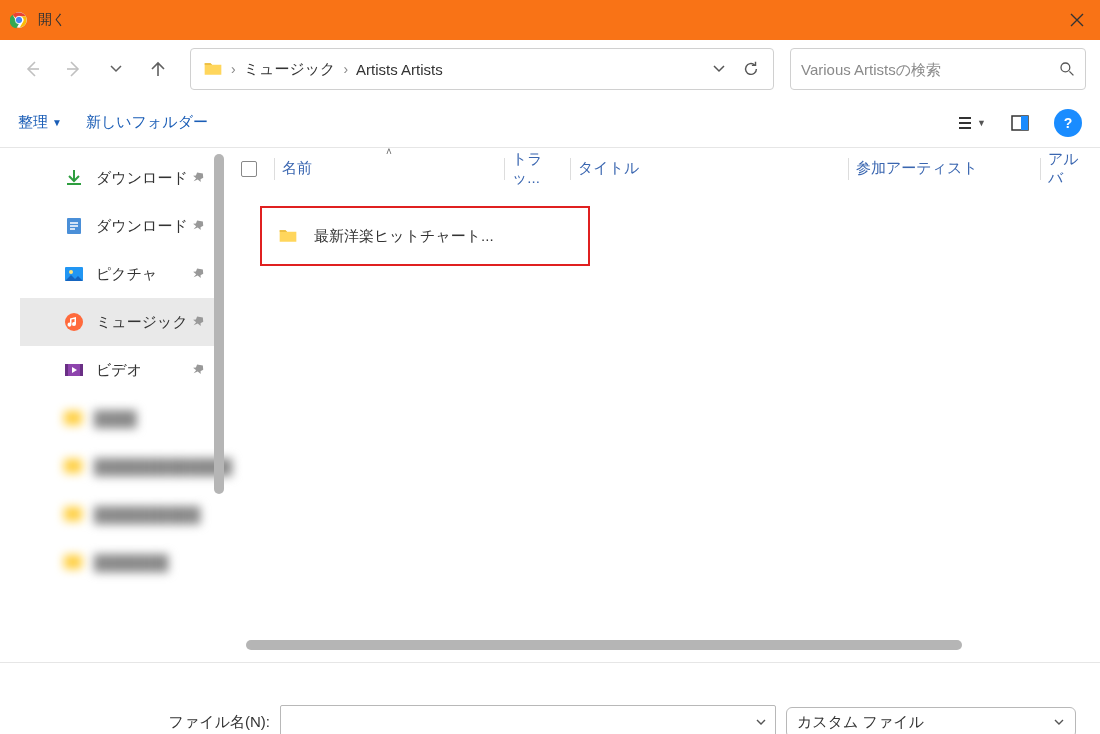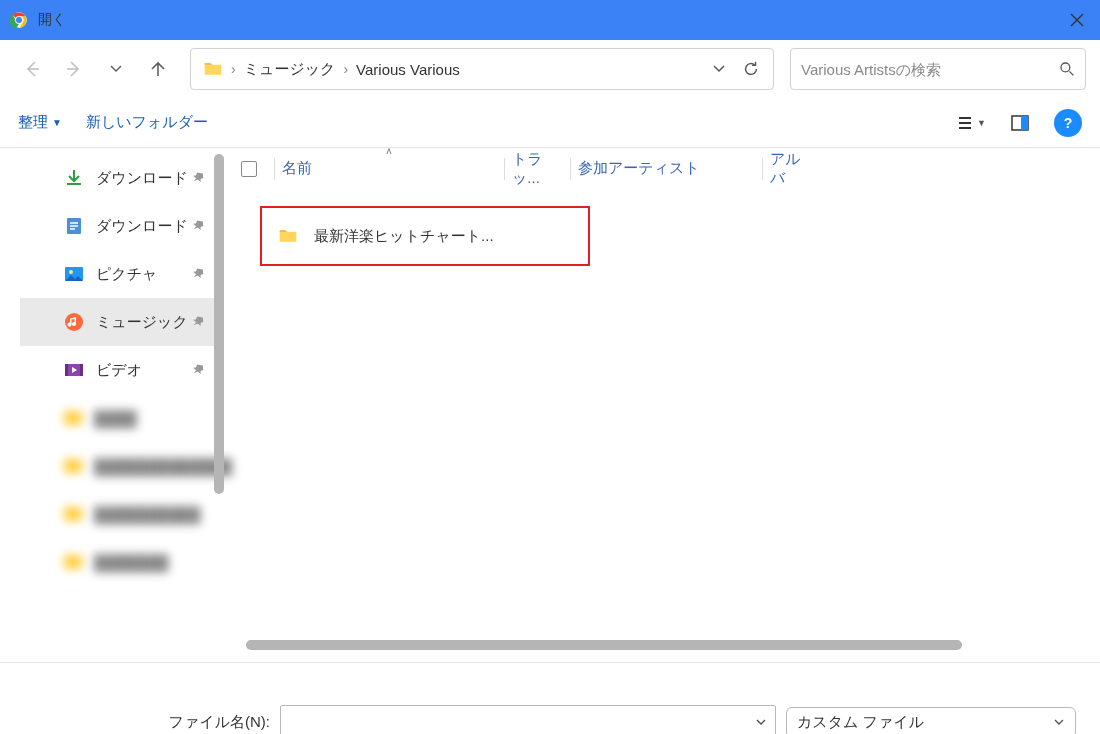--- a/index.html
+++ b/index.html
@@ -1,19 +1,19 @@
 <!DOCTYPE html>
 <html><head>
 <meta charset="utf-8">
 <style>
 * { box-sizing: border-box; margin: 0; padding: 0; font-family: "Yu Gothic UI", "Meiryo", sans-serif; }
 body { width: 1100px; height: 734px; background: #fff; font-size: 14px; color: #333; overflow: hidden; }
 
 
-.titlebar { height: 40px; display: flex; align-items: center; padding-left: 10px; background: #3b82f6; }
+.titlebar { height: 40px; display: flex; align-items: center; padding-left: 10px; background: #f97316; }
 .titlebar .chrome-icon { width: 18px; height: 18px; margin-right: 10px; }
 .titlebar .title { font-size: 14px; color: #333; }
 .titlebar .spacer { flex: 1; }
 .titlebar .close { width: 46px; height: 40px; display: flex; align-items: center; justify-content: center; cursor: pointer; }
 
 
 .navrow { height: 58px; display: flex; align-items: center; padding: 0 14px; gap: 6px; background: #fff; }
 .navbtn { width: 36px; height: 36px; display: flex; align-items: center; justify-content: center; color: #606060; border-radius: 3px; cursor: pointer; }
 .navbtn.disabled { color: #c0c0c0; }
 .pathbar { flex: 1; height: 42px; border: 1px solid #d0d0d0; border-radius: 4px; display: flex; align-items: center; padding: 0 6px; margin-left: 8px; }
@@ -132,21 +132,21 @@
   <div class="pathbar">
     <span class="folder-ico">
       <svg viewBox="0 0 24 24" width="20" height="20">
           <path d="M2 5h7l2 2h11v12H2z" fill="#ffd65c"></path>
           <path d="M2 5h7l2 2H2z" fill="#e8b93a"></path>
         </svg>
     </span>
     <span class="sep">›</span>
     <span class="crumb">ミュージック</span>
     <span class="sep">›</span>
-    <span class="crumb">Various Various</span>
+    <span class="crumb">Artists Artists</span>
     <span class="pathspacer"></span>
     <div class="enddrop">
       <svg width="14" height="14" viewBox="0 0 14 14">
           <path d="M2 4l5 5 5-5" stroke="#555" stroke-width="1.5" fill="none"></path>
         </svg>
     </div>
     <div class="refresh">
       <svg width="18" height="18" viewBox="0 0 20 20">
           <path d="M16 10a6 6 0 1 1-2-4.5" stroke="#555" stroke-width="1.6" fill="none"></path>
           <path d="M15 2v4h-4" stroke="#555" stroke-width="1.6" fill="none"></path>
@@ -291,20 +291,23 @@
       <div class="col chk">
           <div class="box"></div>
         </div>
       <div class="col name">
         <span class="sortarrow">˄</span>
         <span>名前</span>
       </div>
       <div class="col track">
           <span>トラッ...</span>
         </div>
+      <div class="col titlecol">
+          <span>タイトル</span>
+        </div>
       <div class="col artist">
           <span>参加アーティスト</span>
         </div>
       <div class="col album">
           <span>アルバ</span>
         </div>
     </div>
 
     <div class="filelist">
       <div class="filerow">

